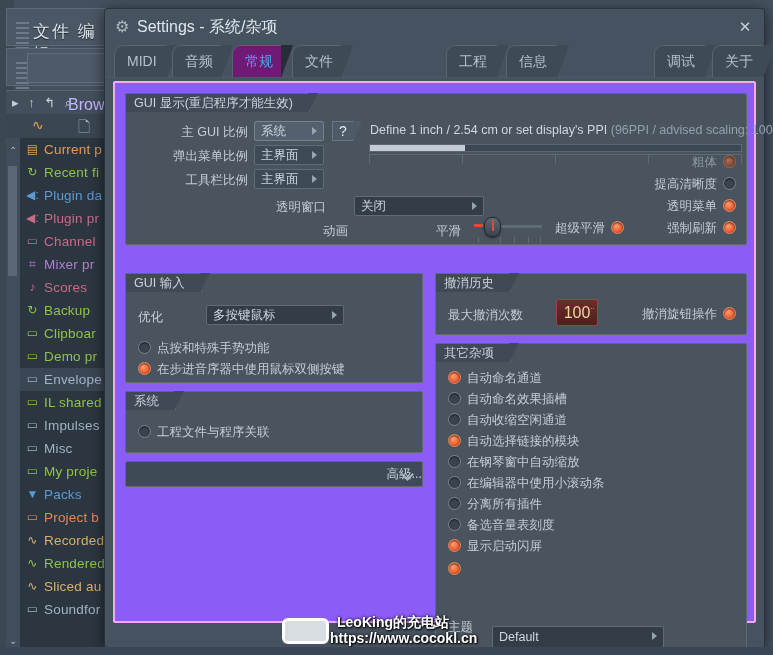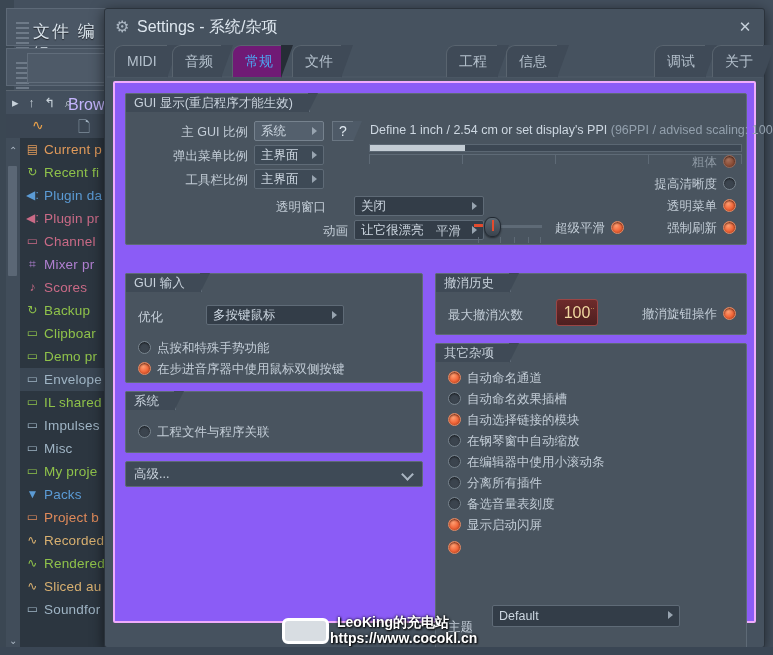--- a/index.html
+++ b/index.html
@@ -466,24 +466,20 @@
             <i style="left:372px"></i>
         </div>
 
         <div class="lbl" style="left:150px; top:105px; width:72px; ">透明窗口</div>
         <div class="combo dark" style="left:228px; top:102px; width:130px;">
           <span>关闭</span>
           <span class="arr"></span>
         </div>
 
         <div class="lbl" style="left:162px; top:129px; width:60px; text-align:right;">动画</div>
-        <div class="combo dark" style="left:228px; top:126px; width:130px;">
-          <span>让它很漂亮</span>
-          <span class="arr"></span>
-        </div>
 
         <div class="lbl" style="left:310px; top:129px;">平滑</div>
         <div class="knob-wrap" style="left:348px; top:123px; width:76px; height:26px;">
           <div class="knob-track"></div>
           <div class="knob-min"></div>
           <div class="knob">
             <div class="ind"></div>
           </div>
           <div class="knob-ticks">
             <i style="left:0"></i>
@@ -536,21 +532,21 @@
       </div>
 
       <div class="group" style="left:10px; top:308px; width:298px; height:62px;">
         <div class="g-title">系统</div>
         <div class="opt-row" style="left:12px; top:32px;">
           <span class="led"></span>
           <span class="otext">工程文件与程序关联</span>
         </div>
       </div>
 
-      <div class="advbar" style="left:10px; top:378px; width:298px;">
+      <div class="advbar" style="left:10px; top:378px; width:298px;text-align:right;">
         <span>高级...</span>
         <span class="chev"></span>
       </div>
 
       <div class="group" style="left:320px; top:190px; width:312px; height:62px;">
         <div class="g-title">撤消历史</div>
         <div class="lbl" style="left:12px; top:33px;">最大撤消次数</div>
         <div class="numbox" style="left:120px; top:25px;">
           <span>100</span>
           <span class="dots">··</span>
@@ -566,20 +562,24 @@
         <div id="misc-options" style="position:absolute; left:12px; top:26px; right:8px;">
             <div class="opt-row" style="position: relative; margin-bottom: 5px;">
               <span class="led on"></span>
               <span class="otext">自动命名通道</span>
             </div>
             <div class="opt-row" style="position: relative; margin-bottom: 5px;">
               <span class="led"></span>
               <span class="otext">自动命名效果插槽</span>
             </div>
             <div class="opt-row" style="position: relative; margin-bottom: 5px;">
+              <span class="led"></span>
+              <span class="otext">自动收缩空闲通道</span>
+            </div>
+            <div class="opt-row" style="position: relative; margin-bottom: 5px;">
               <span class="led on"></span>
               <span class="otext">自动选择链接的模块</span>
             </div>
             <div class="opt-row" style="position: relative; margin-bottom: 5px;">
               <span class="led"></span>
               <span class="otext">在钢琴窗中自动缩放</span>
             </div>
             <div class="opt-row" style="position: relative; margin-bottom: 5px;">
               <span class="led"></span>
               <span class="otext">在编辑器中使用小滚动条</span>
@@ -595,21 +595,21 @@
             <div class="opt-row" style="position: relative; margin-bottom: 7px;">
               <span class="led on"></span>
               <span class="otext">显示启动闪屏</span>
             </div>
             <div class="opt-row" style="position: relative; margin-bottom: 5px;">
               <span class="led on"></span>
             </div>
           </div>
 
         <div class="lbl" style="left:12px; top:275px;">主题</div>
-        <div class="combo dark" style="left:56px; top:261px; width:188px; height:22px; line-height:21px;">
+        <div class="combo dark" style="left:56px; top:282px; width:172px; height:22px; line-height:21px;">
           <span>Default</span>
           <span class="arr"></span>
         </div>
       </div>
 
     </div>
   </div>
 
   <div class="watermark">
     <div class="wm-logo"></div>

